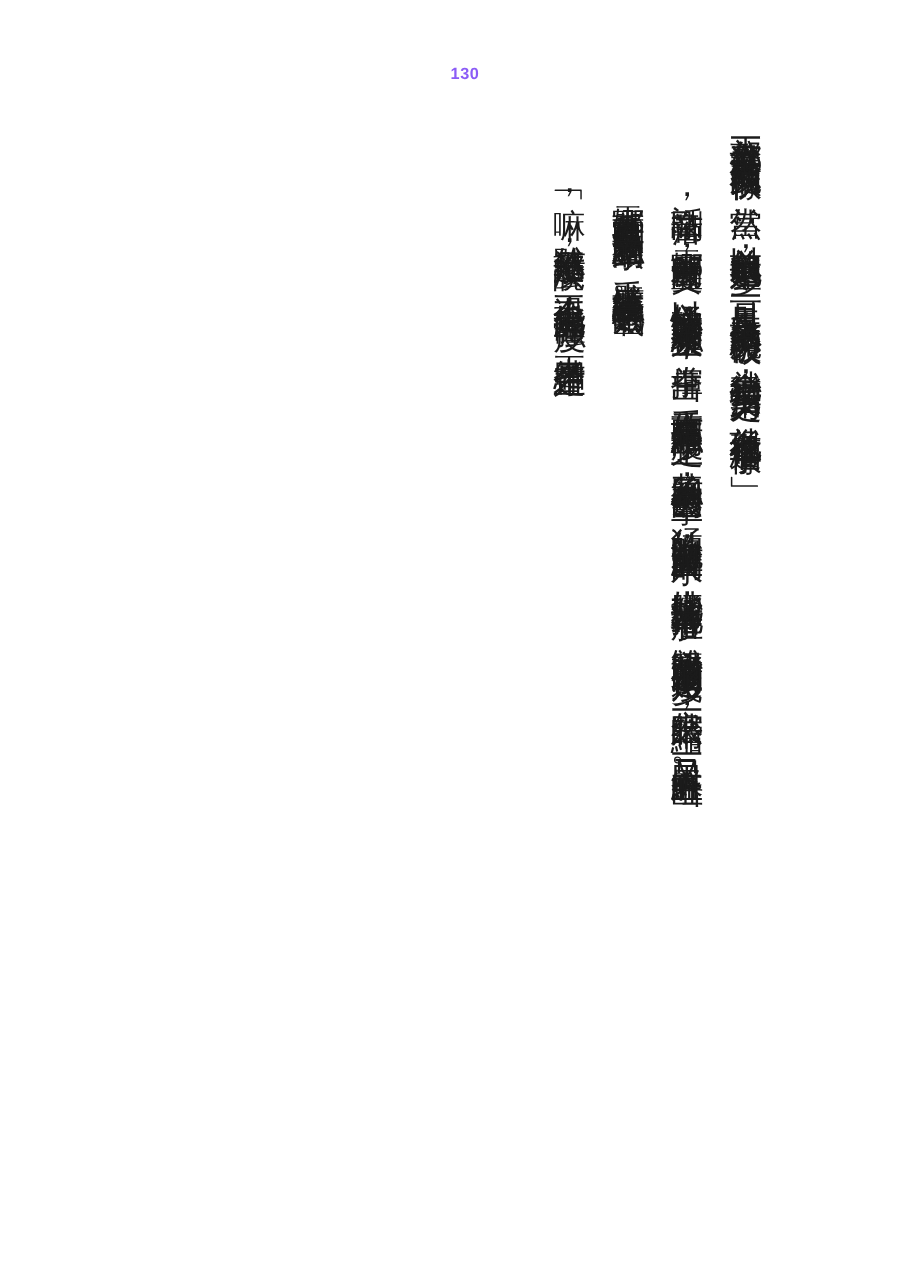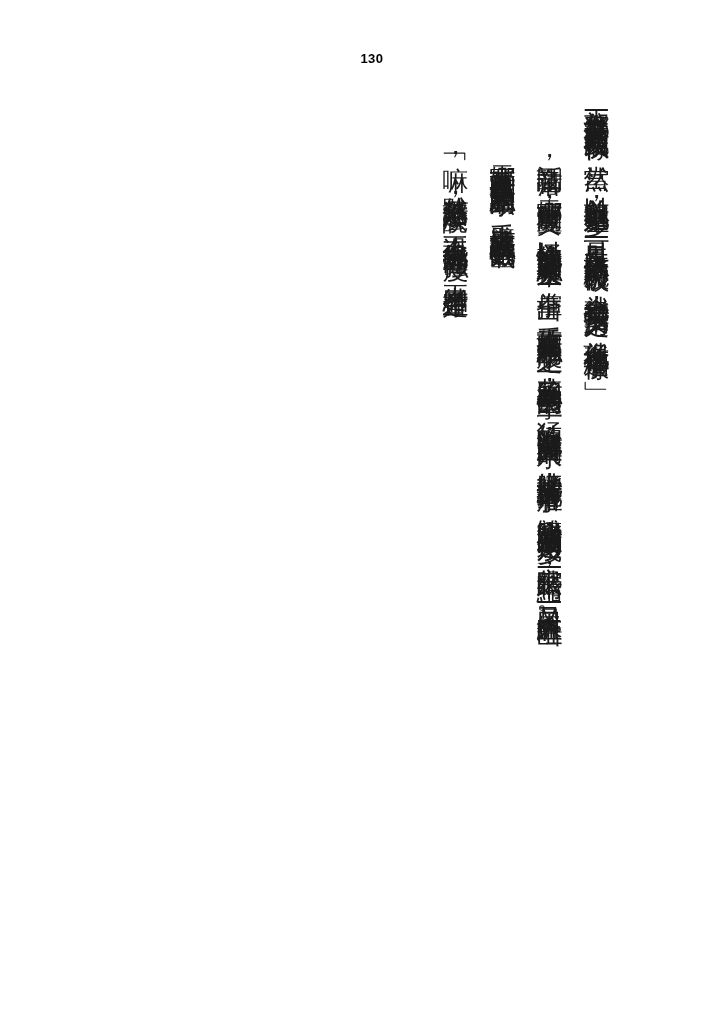--- a/index.html
+++ b/index.html
@@ -17,21 +17,21 @@
   }
   .page-number {
     position: absolute;
     top: 51px;
     left: 342px;
     width: 60px;
     text-align: center;
     font-family: "Liberation Sans", "DejaVu Sans", sans-serif;
     font-weight: 700;
     font-size: 13px;
-    color: #000000;
+    color: #8b5cf6;
     letter-spacing: 0.5px;
   }
   .text-block {
     position: absolute;
     top: 88px;
     right: 101px;
     height: 892px;
     writing-mode: vertical-rl;
     -webkit-writing-mode: vertical-rl;
     text-orientation: mixed;

